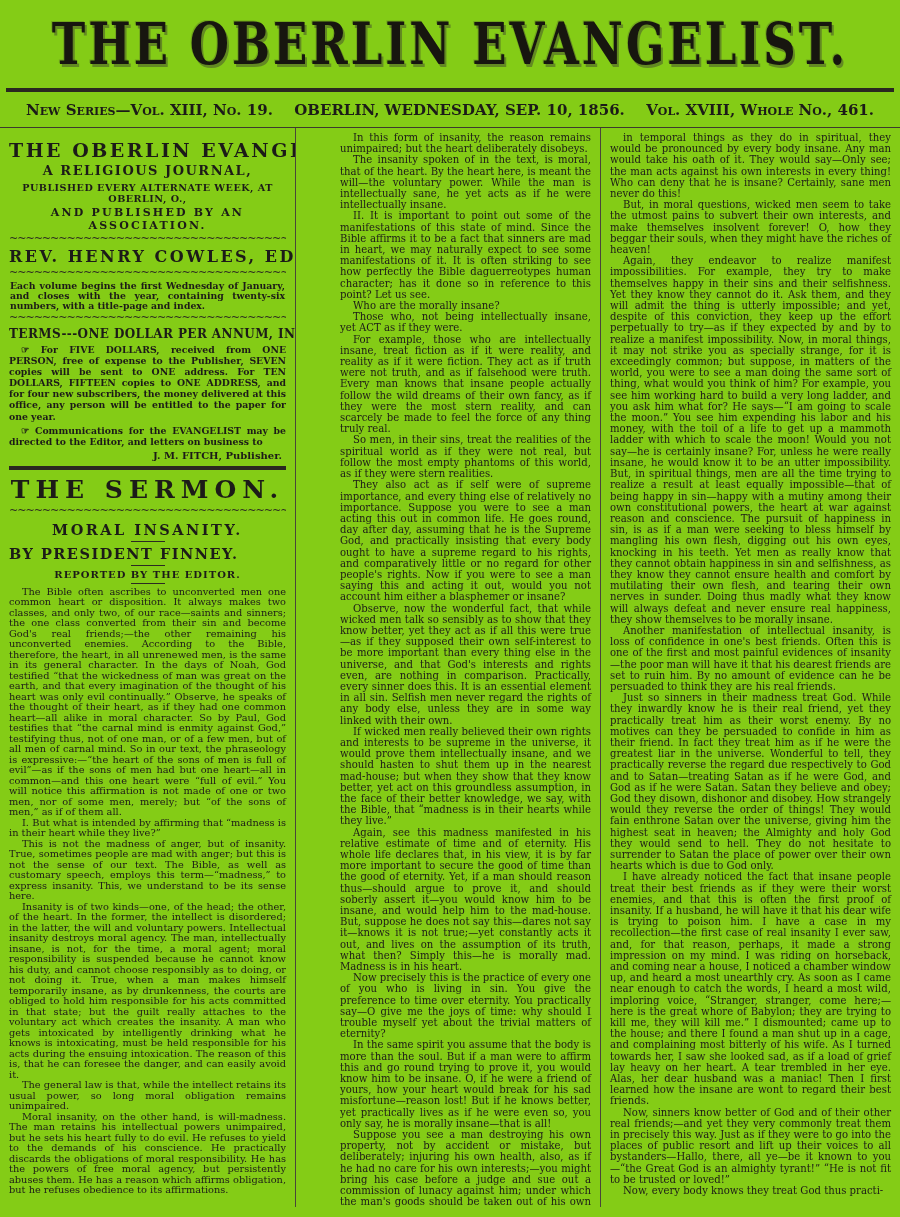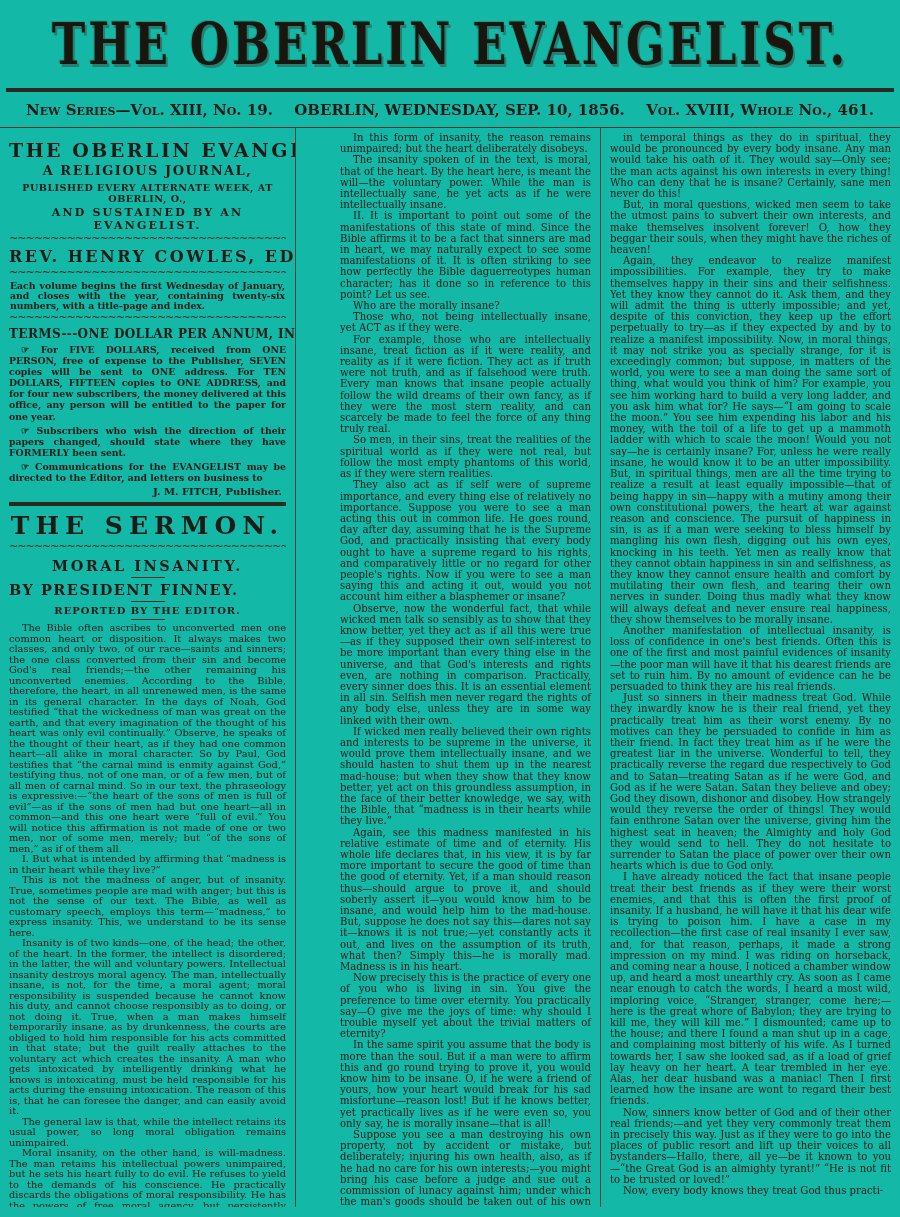--- a/index.html
+++ b/index.html
@@ -1,20 +1,20 @@
 <!DOCTYPE html>
 <html><head>
 <meta charset="utf-8">
 <style>
   * { box-sizing: border-box; }
   html,body { margin:0; padding:0; }
   body { background:#dedbd2; font-family:"DejaVu Serif", serif; }
   .page {
     position:relative; width:900px; height:1217px; margin:0 auto;
-    background:#14b8a6; color:#1c1b18; overflow:hidden;
+    background:#84cc16; color:#1c1b18; overflow:hidden;
     box-shadow:0 0 6px rgba(0,0,0,.4);
   }
 
   
   .masthead { height:88px; display:flex; align-items:center; justify-content:center; overflow:hidden; }
   .masthead h1 {
     margin:0; font-weight:bold; font-size:45px; letter-spacing:3px; white-space:nowrap;
     transform:scaleY(1.28); transform-origin:center;
     color:#17160f; text-shadow:2px 2px 0 rgba(60,58,48,.45), -1px -1px 0 rgba(60,58,48,.25);
   }
@@ -78,30 +78,29 @@
     <span>OBERLIN, WEDNESDAY, SEP. 10, 1856.</span>
     <span>Vol. XVIII, Whole No., 461.</span>
   </div>
 
   <div class="columns">
 
     <section class="col col-left">
       <div class="lh-title">THE OBERLIN EVANGELIST,</div>
       <div class="lh-sub">A RELIGIOUS JOURNAL,</div>
       <div class="lh-pub">PUBLISHED EVERY ALTERNATE WEEK, AT OBERLIN, O.,</div>
-      <div class="lh-sus">AND SUSTAINED BY AN EVANGELIST.</div>
+      <div class="lh-sus">AND PUBLISHED BY AN ASSOCIATION.</div>
       <div class="wavy"></div>
       <div class="lh-editor">REV. HENRY COWLES, EDITOR.</div>
       <div class="wavy"></div>
       <div class="lh-note">Each volume begins the first Wednesday of January, and closes with the year, containing twenty-six numbers, with a title-page and index.</div>
       <div class="wavy"></div>
       <div class="lh-terms-head">TERMS---ONE DOLLAR PER ANNUM, IN ADVANCE.</div>
       <div>
           <p class="terms-item">☞ For FIVE DOLLARS, received from ONE PERSON, free of expense to the Publisher, SEVEN copies will be sent to ONE address.  For TEN DOLLARS, FIFTEEN copies to ONE ADDRESS, and for four new subscribers, the money delivered at this office, any person will be entitled to the paper for one year.</p>
-          <p class="terms-item">☞ Subscribers who wish the direction of their papers changed, should state where they have FORMERLY been sent.</p>
           <p class="terms-item">☞ Communications for the EVANGELIST may be directed to the Editor, and letters on business to</p>
         </div>
       <div class="publisher">J. M. FITCH, Publisher.</div>
       <div class="double-rule"></div>
 
       <div class="sermon-head">THE SERMON.</div>
       <div class="wavy"></div>
       <div class="sermon-title">MORAL INSANITY.</div>
       <div class="rule-short"></div>
       <div class="byline">BY PRESIDENT FINNEY.</div>

